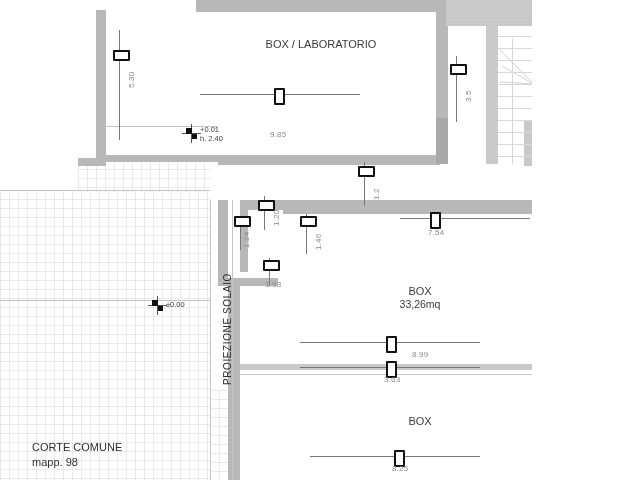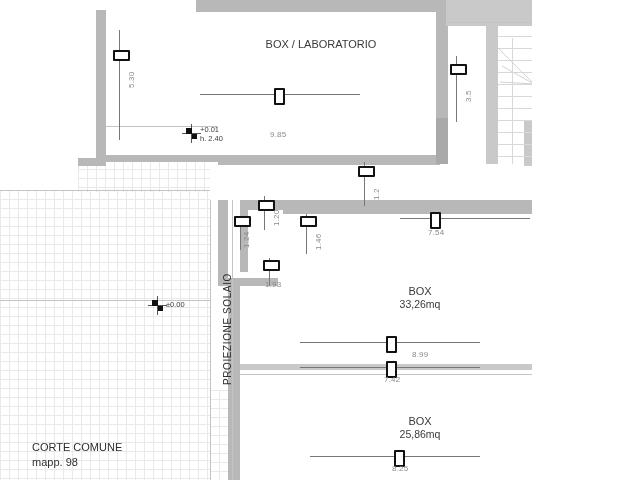--- a/index.html
+++ b/index.html
@@ -266,21 +266,20 @@
     <div>BOX / LABORATORIO</div>
   </div>
 
   <div class="room-label" style="left:345px; top:285px; width:150px;">
     <div>BOX</div>
     <div class="area">33,26mq</div>
   </div>
 
   <div class="room-label" style="left:345px; top:415px; width:150px;">
     <div>BOX</div>
-    <div class="area">25,86mq</div>
   </div>
 
   <div class="caption" style="left:32px; top:440px;">
     <div>CORTE COMUNE</div>
     <div>mapp. 98</div>
   </div>
 
   <div class="vert-text" style="left:222px; top:385px;">PROIEZIONE SOLAIO</div>
 
   <div class="level-marker" style="left:186px; top:128px;">
@@ -364,21 +363,21 @@
 
   <div class="dim" style="left:300px; top:336px; width:180px; height:22px;">
     <div class="dim-line-h" style="left:0; width:180px;"></div>
     <div class="dim-arrow-h" style="left:86px;"></div>
     <div class="dim-text" style="left:84px; top:14px;margin-left:28px;">8.99</div>
   </div>
 
   <div class="dim" style="left:300px; top:361px; width:180px; height:22px;">
     <div class="dim-line-h" style="left:0; width:180px;"></div>
     <div class="dim-arrow-h" style="left:86px;"></div>
-    <div class="dim-text" style="left:84px; top:14px;">7.42</div>
+    <div class="dim-text" style="left:84px; top:14px;">3.63</div>
   </div>
 
   <div class="dim" style="left:548px; top:408px; width:24px; height:62px;">
     <div class="dim-line-v" style="top:0; height:62px;"></div>
     <div class="dim-arrow-v" style="top:2px;"></div>
     <div class="dim-text dim-text-v" style="left:14px; top:44px;">3.00</div>
   </div>
 
   <div class="dim" style="left:310px; top:450px; width:170px; height:22px;">
     <div class="dim-line-h" style="left:0; width:170px;"></div>

